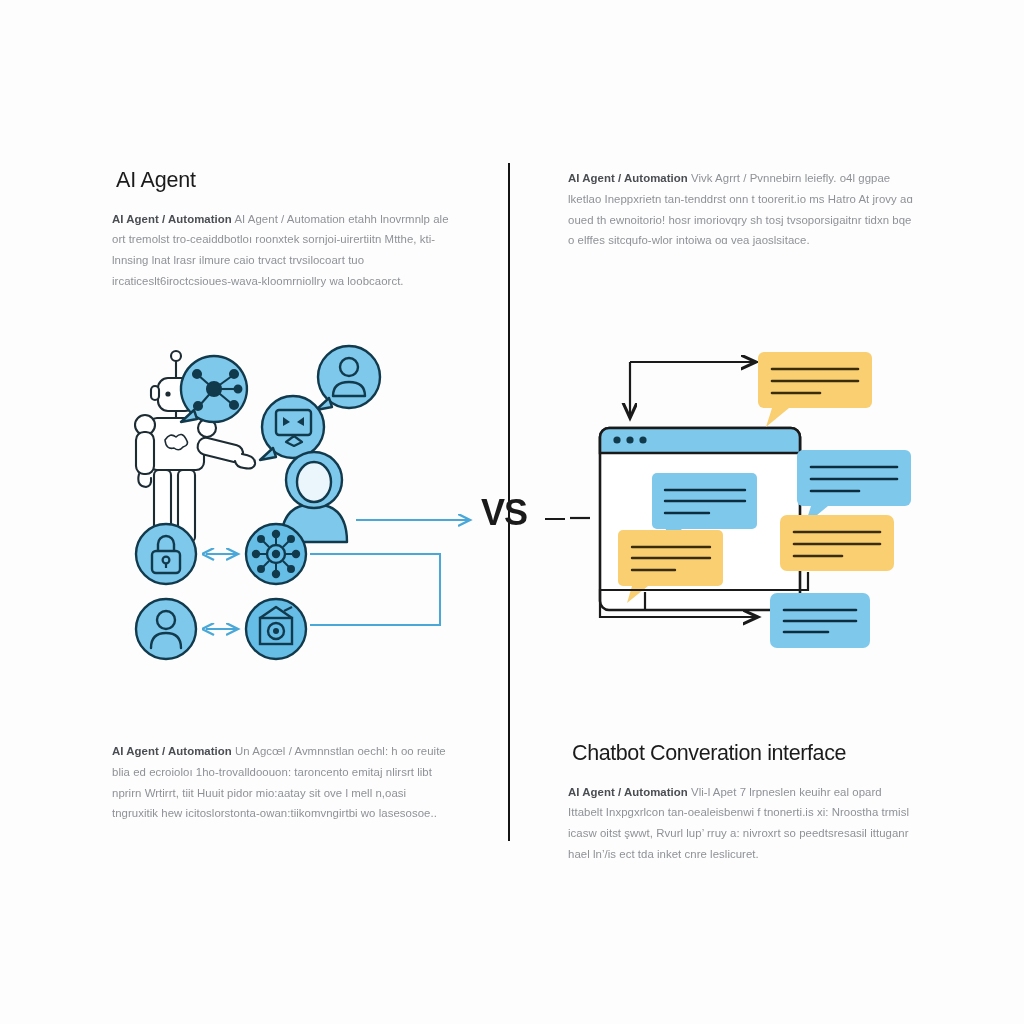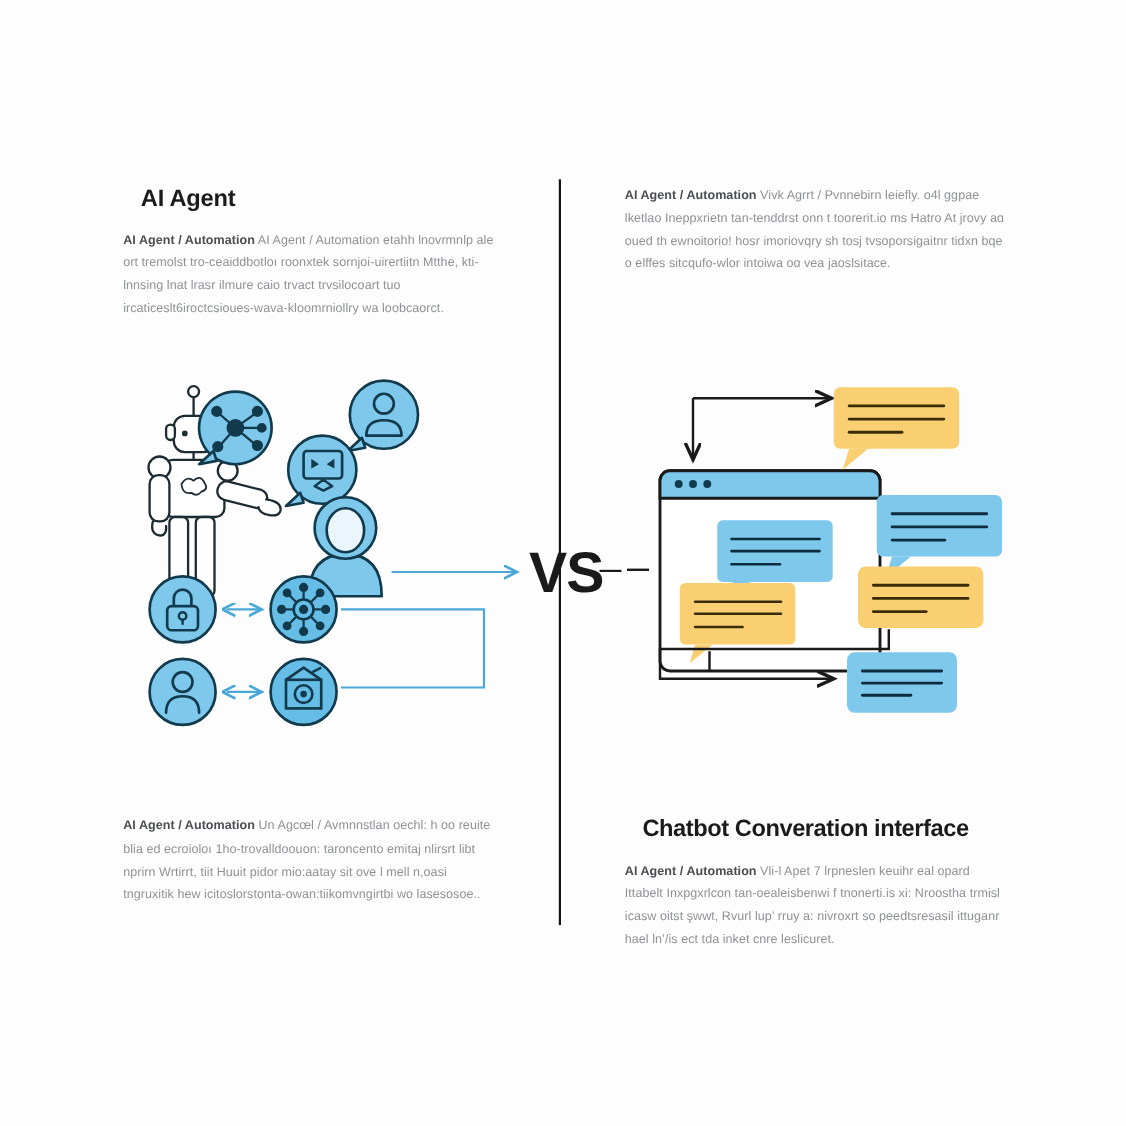--- a/index.html
+++ b/index.html
@@ -37,24 +37,24 @@
   
   .text-block { position: absolute; }
 
   .tb-tl { left: 112px; top: 168px;  width: 340px; }
   .tb-tr { left: 568px; top: 168px;  width: 350px; }
   .tb-bl { left: 112px; top: 741px;  width: 340px; }
   .tb-br { left: 568px; top: 741px;  width: 350px; }
 
   .heading {
     font-size: 21.5px;
-    font-weight: bold;
+    font-weight: normal;
     color: #1b1b1b;
     letter-spacing: -0.2px;
-    margin: 0 0 16px 16px;
+    margin: 0 0 16px 4px;
     line-height: 1.15;
     white-space: nowrap;
   }
   .heading.wide { letter-spacing: -0.4px; }
 
   .body-text {
     font-size: 11.4px;
     line-height: 1.82;
     color: #8e9196;
     margin: 0;
@@ -81,21 +81,21 @@
     top: 340px;
     width: 400px;
     height: 330px;
   }
 
   
   .vs-badge {
     position: absolute;
     left: 481px;
     top: 495px;
-    font-size: 52px;
+    font-size: 36px;
     font-weight: bold;
     color: #1a1a1a;
     letter-spacing: -1px;
     line-height: 1;
   }
   .vs-dash {
     position: absolute;
     left: 545px;
     top: 518px;
     width: 20px;

